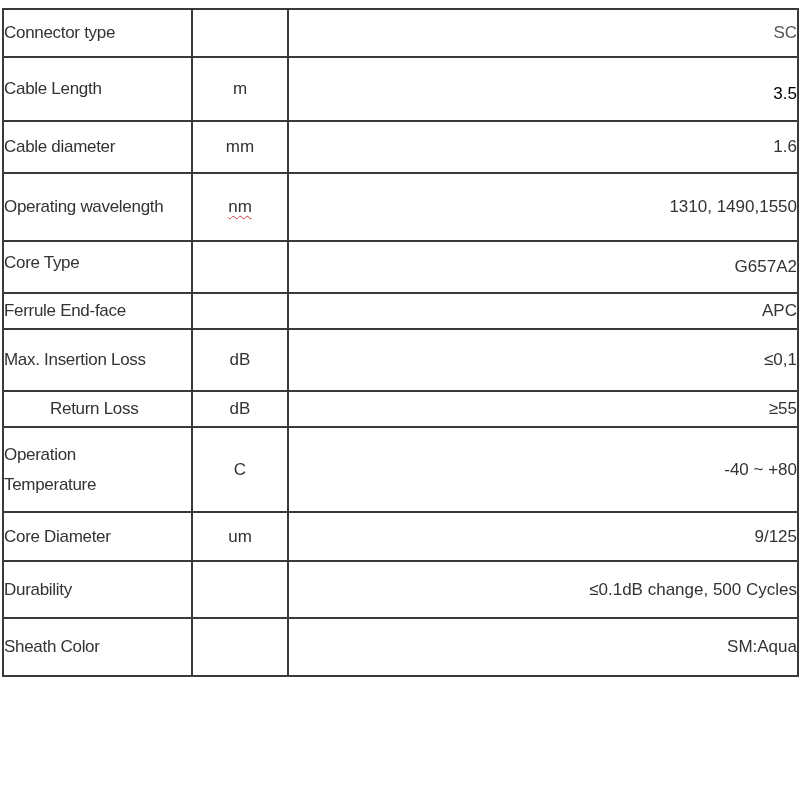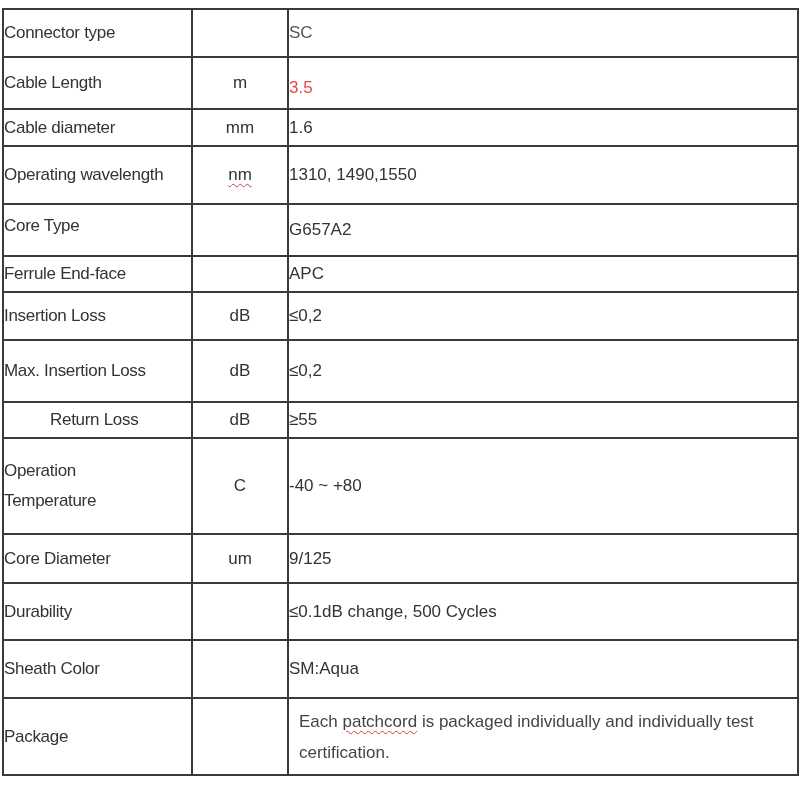--- a/index.html
+++ b/index.html
@@ -12,80 +12,75 @@
     }
     table.spec td {
       border: 2px solid #3a3a3a;
       padding: 0;
       vertical-align: middle;
       line-height: 30px;
     }
     td.param { text-align: left; padding-left: 2px; letter-spacing: -0.3px; }
     td.param.indent { padding-left: 46px; }
     td.unit { text-align: center; }
-    td.value { text-align: left; }
+    td.value { text-align: right; }
     .spell { text-decoration: underline wavy #d04040; text-decoration-thickness: 1px; text-underline-offset: 3px; }
-    .v-dark { color: #ef4444; margin-left: 32px; }
+    .v-dark { color: #000000; margin-left: 32px; }
   </style>
 </head>
 <body>
 
 <table class="spec">
   <colgroup>
     <col style="width:189px">
     <col style="width:96px">
     <col style="width:510px">
   </colgroup>
   <tbody>
     <tr style="height:48px">
       <td class="param">Connector type</td>
       <td class="unit"></td>
       <td class="value" style="color:#555">SC</td>
     </tr>
-    <tr style="height:52px">
+    <tr style="height:64px">
       <td class="param">Cable Length</td>
       <td class="unit">m</td>
       <td class="value v-dark" style="padding-top:10px">3.5</td>
     </tr>
-    <tr style="height:37px">
+    <tr style="height:52px">
       <td class="param">Cable diameter</td>
       <td class="unit">mm</td>
       <td class="value">1.6</td>
     </tr>
-    <tr style="height:58px">
+    <tr style="height:68px">
       <td class="param">Operating wavelength</td>
       <td class="unit"><span class="spell">nm</span></td>
       <td class="value">1310, 1490,1550</td>
     </tr>
     <tr style="height:52px">
       <td class="param" style="vertical-align:top;padding-top:6px">Core Type</td>
       <td class="unit"></td>
       <td class="value">G657A2</td>
     </tr>
     <tr style="height:36px">
       <td class="param">Ferrule End-face</td>
       <td class="unit"></td>
       <td class="value">APC</td>
     </tr>
-    <tr style="height:48px">
-      <td class="param">Insertion Loss</td>
-      <td class="unit">dB</td>
-      <td class="value">≤0,2</td>
-    </tr>
     <tr style="height:62px">
       <td class="param">Max. Insertion Loss</td>
       <td class="unit">dB</td>
-      <td class="value">≤0,2</td>
+      <td class="value">≤0,1</td>
     </tr>
     <tr style="height:36px">
       <td class="param indent">Return Loss</td>
       <td class="unit">dB</td>
       <td class="value">≥55</td>
     </tr>
-    <tr style="height:96px">
+    <tr style="height:85px">
       <td class="param">
         <div>Operation</div>
         <div>Temperature</div>
       </td>
       <td class="unit">C</td>
       <td class="value">-40 ~ +80</td>
     </tr>
     <tr style="height:49px">
       <td class="param">Core Diameter</td>
       <td class="unit">um</td>
@@ -94,19 +89,14 @@
     <tr style="height:57px">
       <td class="param">Durability</td>
       <td class="unit"></td>
       <td class="value">≤0.1dB change, 500 Cycles</td>
     </tr>
     <tr style="height:58px">
       <td class="param">Sheath Color</td>
       <td class="unit"></td>
       <td class="value">SM:Aqua</td>
     </tr>
-    <tr style="height:77px">
-      <td class="param">Package</td>
-      <td class="unit"></td>
-      <td class="value" style="padding:0 10px;line-height:31px;color:#444"><span>Each </span><span class="spell">patchcord</span><span> is packaged individually and individually test certification.</span></td>
-    </tr>
   </tbody>
 </table>
 
 </body></html>

